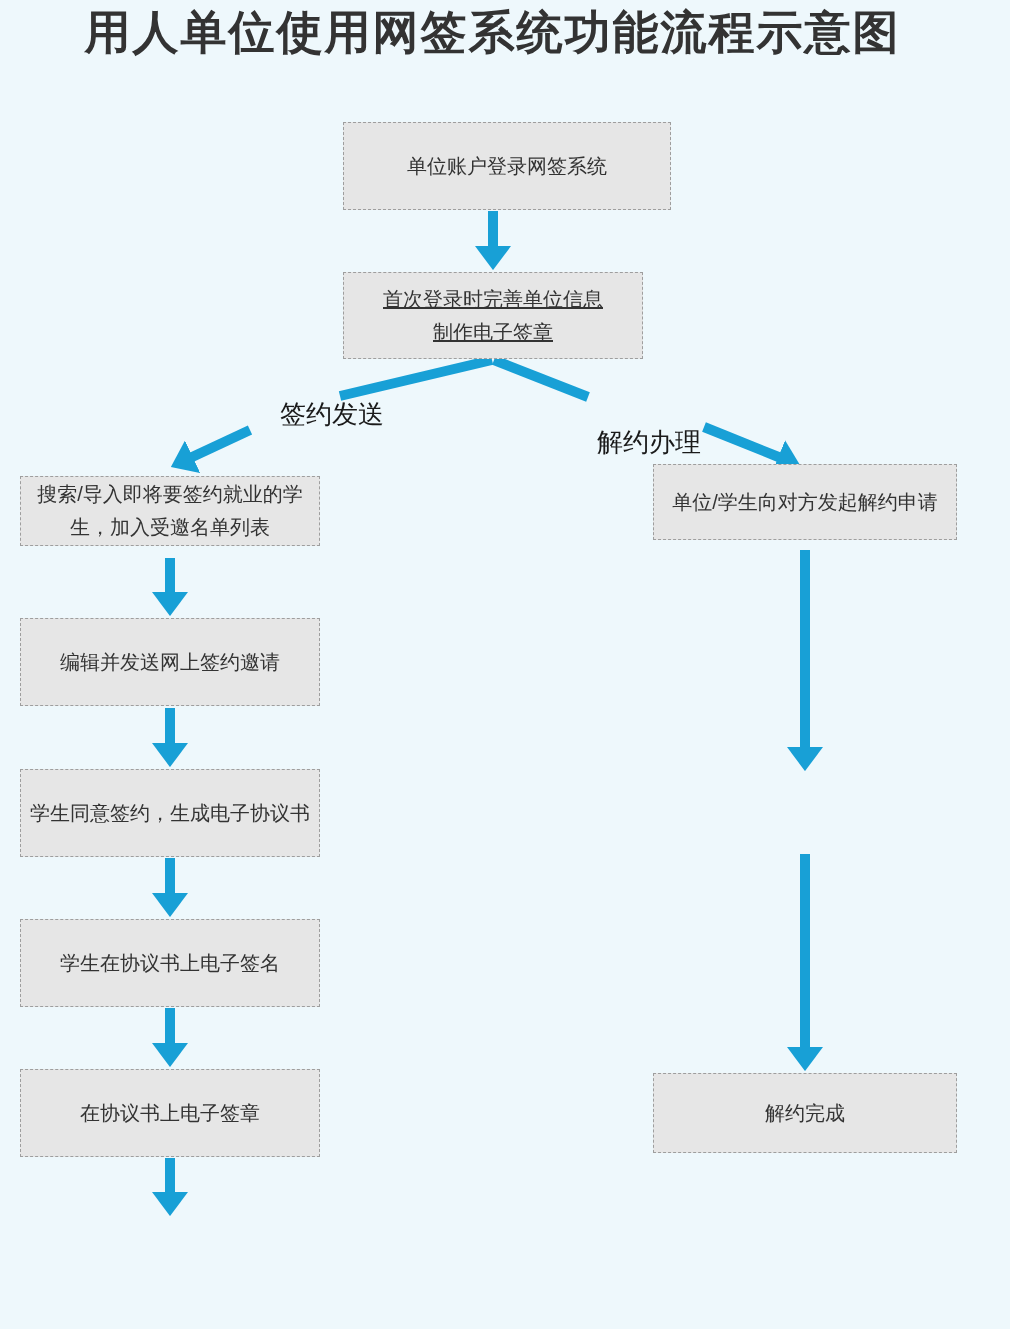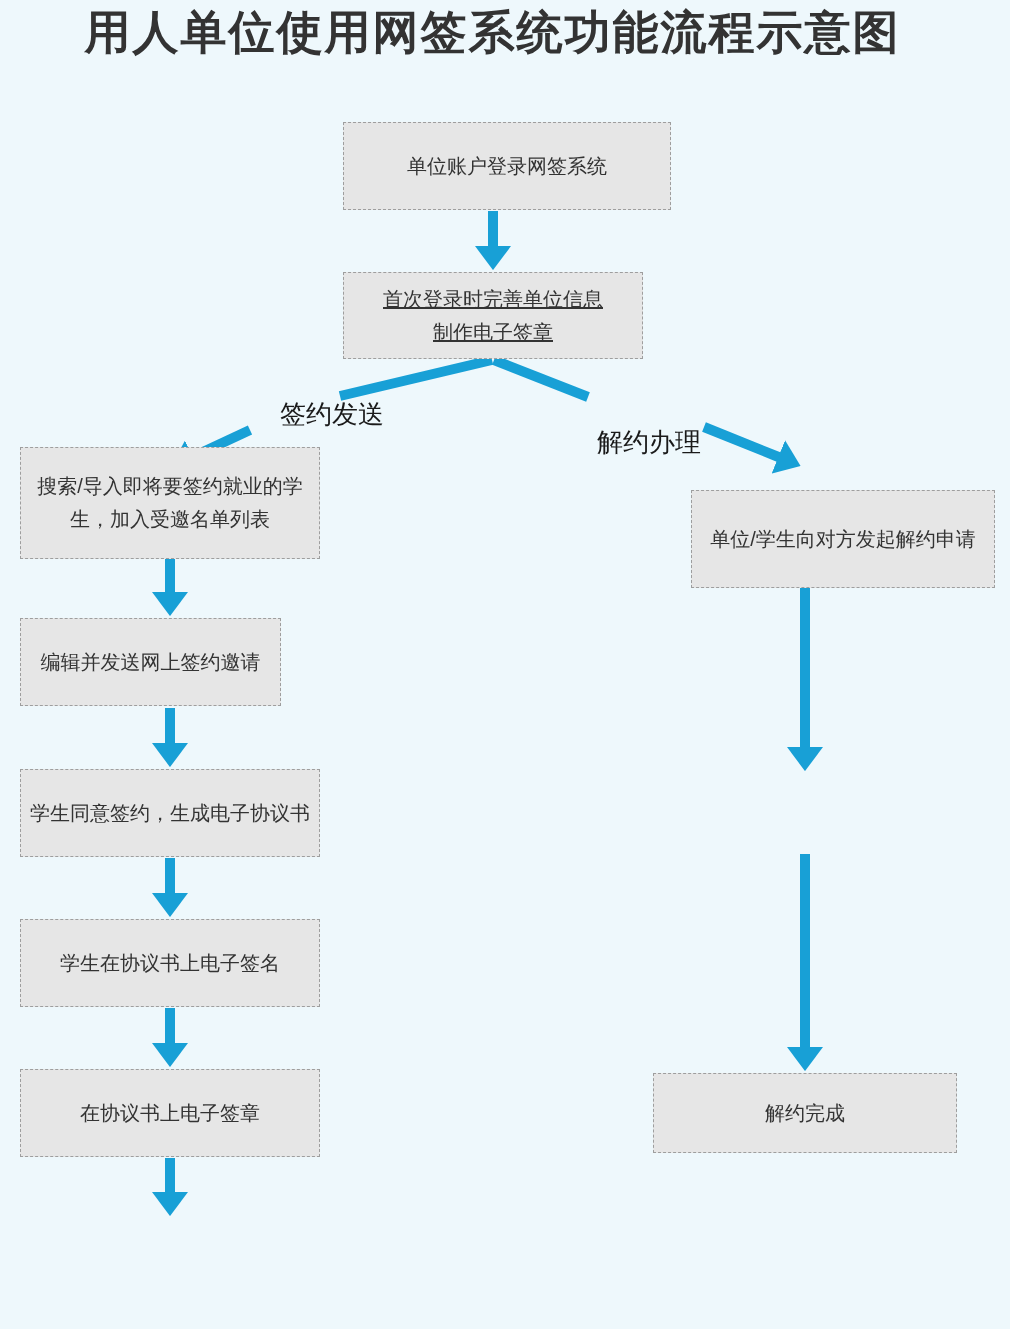--- a/index.html
+++ b/index.html
@@ -55,27 +55,27 @@
     line-height:33px;
     display:flex;
     align-items:center;
     justify-content:center;
     text-align:center;
     padding:4px 8px;
   }
   .pre{white-space:pre-line;text-decoration:underline;}
   .n-start{left:343px;top:122px;width:328px;height:88px;}
   .n-setup{left:343px;top:272px;width:300px;height:87px;}
-  .l1{left:20px;top:447px;width:300px;height:112px;}
-  .l2{left:20px;top:618px;width:261px;height:88px;}
+  .l1{left:20px;top:476px;width:300px;height:70px;}
+  .l2{left:20px;top:618px;width:300px;height:88px;}
   .l3{left:20px;top:769px;width:300px;height:88px;}
   .l4{left:20px;top:919px;width:300px;height:88px;}
   .l5{left:20px;top:1069px;width:300px;height:88px;}
   .l6{left:20px;top:1218px;width:300px;height:88px;}
-  .r1{left:691px;top:464px;width:304px;height:98px;margin-top:26px;}
+  .r1{left:653px;top:464px;width:304px;height:76px;}
   .r2{left:653px;top:773px;width:304px;height:80px;}
   .r3{left:653px;top:1073px;width:304px;height:80px;}
   .branch-label{
     position:absolute;
     font-size:26px;
     color:#1a1a1a;
     line-height:28px;
     white-space:nowrap;
   }
   .bl-left{left:280px;top:400px;}

